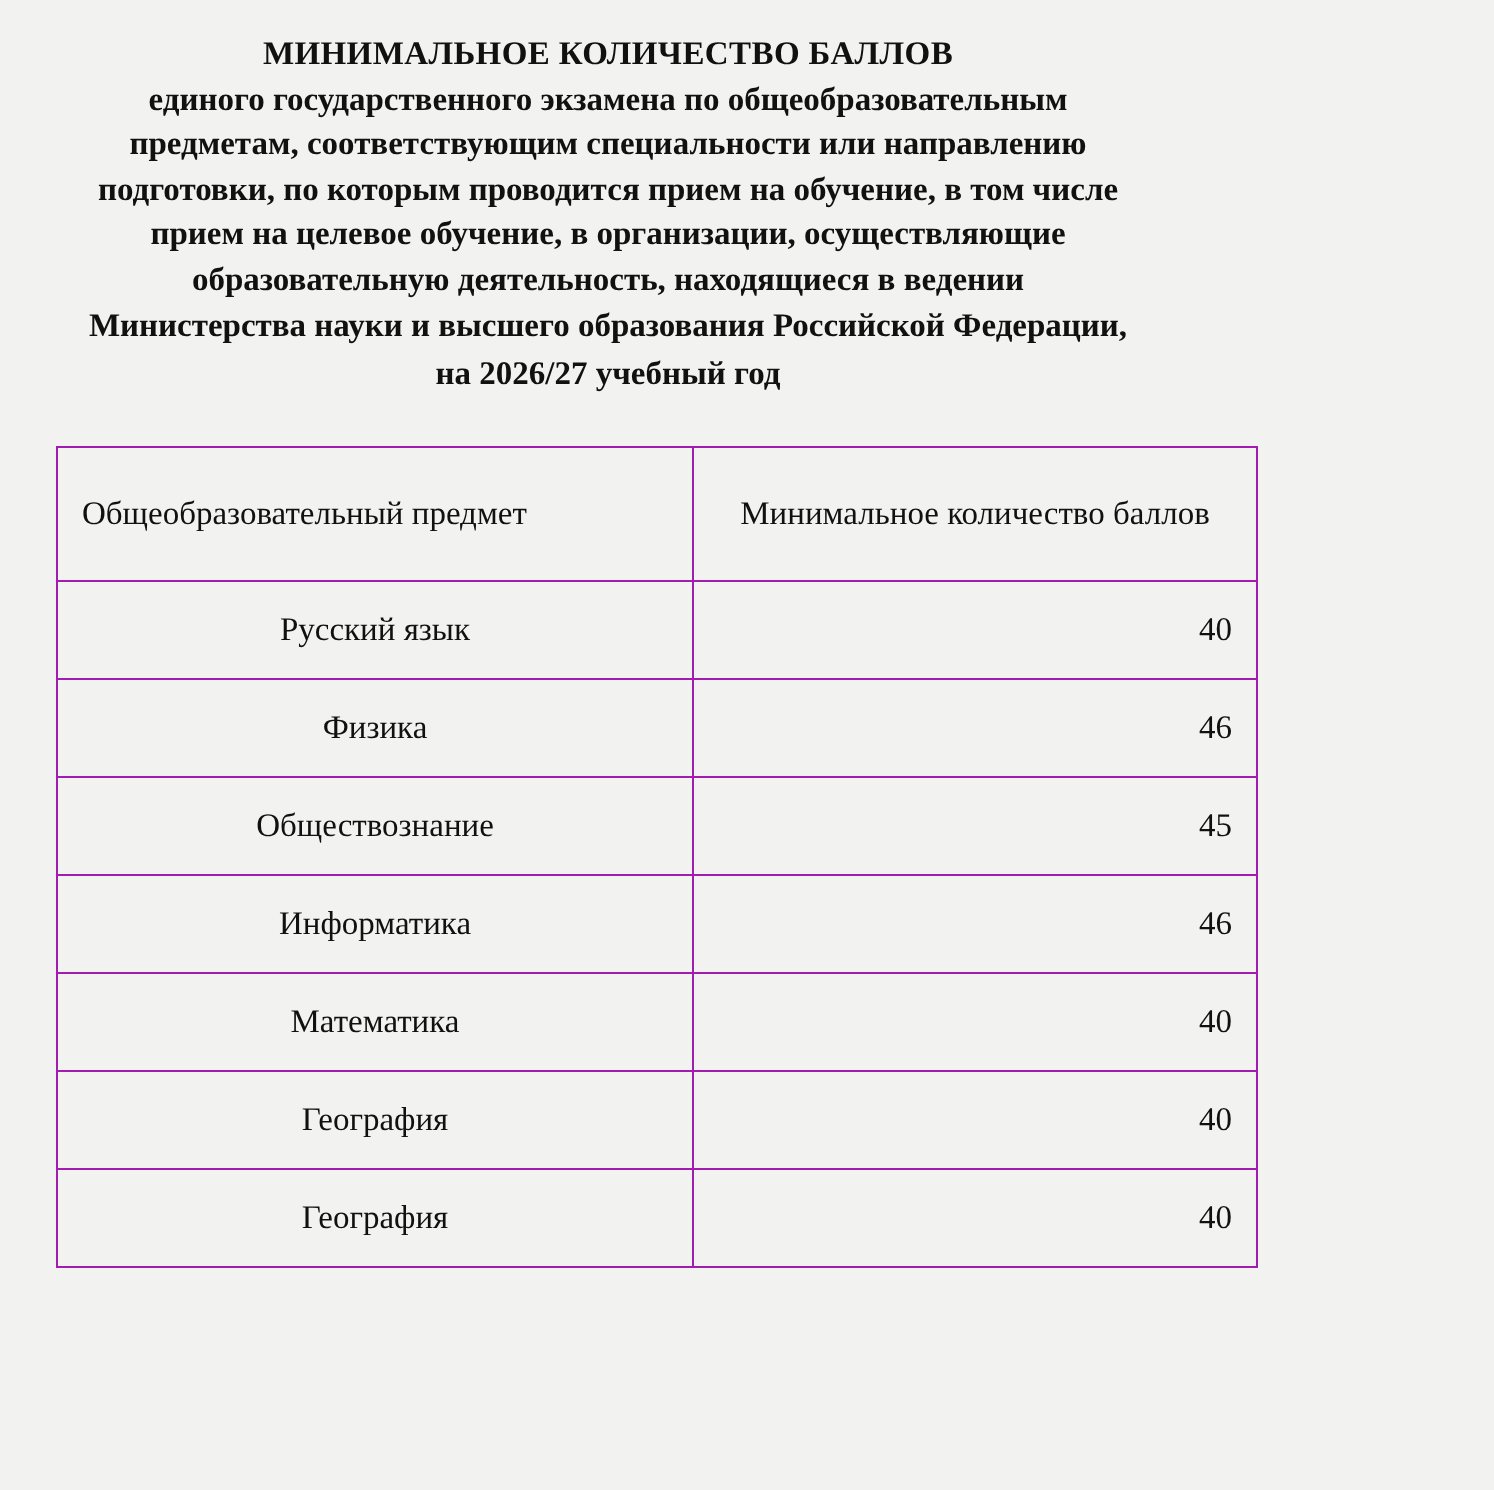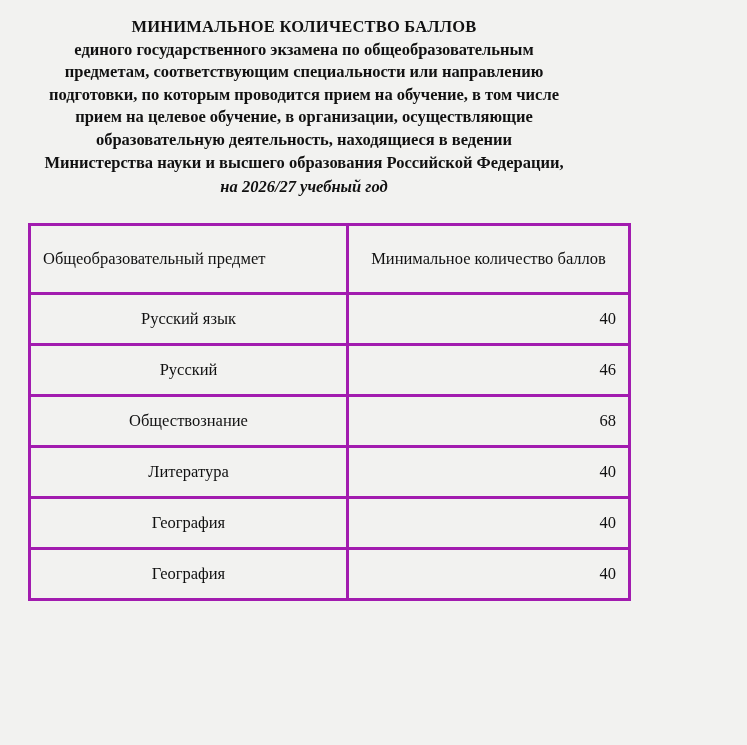--- a/index.html
+++ b/index.html
@@ -31,32 +31,31 @@
   .title-main {
     display: block;
     letter-spacing: 0.2px;
   }
   .title-sub {
     display: block;
   }
   .title-year {
     display: block;
     margin-top: 2px;
-    font-style: italic;
   }
   table.scores {
     border-collapse: collapse;
     margin: 24px auto 0 auto;
     width: 600px;
     table-layout: fixed;
     background: #f2f2f0;
   }
   table.scores th,
   table.scores td {
-    border: 3px solid #a21caf;
+    border: 1px solid #a21caf;
     font-size: 16.5px;
     font-weight: normal;
   }
   table.scores th {
     height: 58px;
     padding: 4px 12px;
     line-height: 1.28;
     vertical-align: middle;
     text-align: left;
   }
@@ -99,29 +98,33 @@
         <th class="th-left">Общеобразовательный предмет</th>
         <th class="th-right">Минимальное количество баллов</th>
       </tr>
     </thead>
     <tbody>
       <tr>
         <td class="subject">Русский язык</td>
         <td class="score">40</td>
       </tr>
       <tr>
-        <td class="subject">Русский</td>
+        <td class="subject">Физика</td>
         <td class="score">46</td>
       </tr>
       <tr>
         <td class="subject">Обществознание</td>
-        <td class="score">68</td>
+        <td class="score">45</td>
       </tr>
       <tr>
-        <td class="subject">Литература</td>
+        <td class="subject">Информатика</td>
+        <td class="score">46</td>
+      </tr>
+      <tr>
+        <td class="subject">Математика</td>
         <td class="score">40</td>
       </tr>
       <tr>
         <td class="subject">География</td>
         <td class="score">40</td>
       </tr>
       <tr>
         <td class="subject">География</td>
         <td class="score">40</td>
       </tr>

